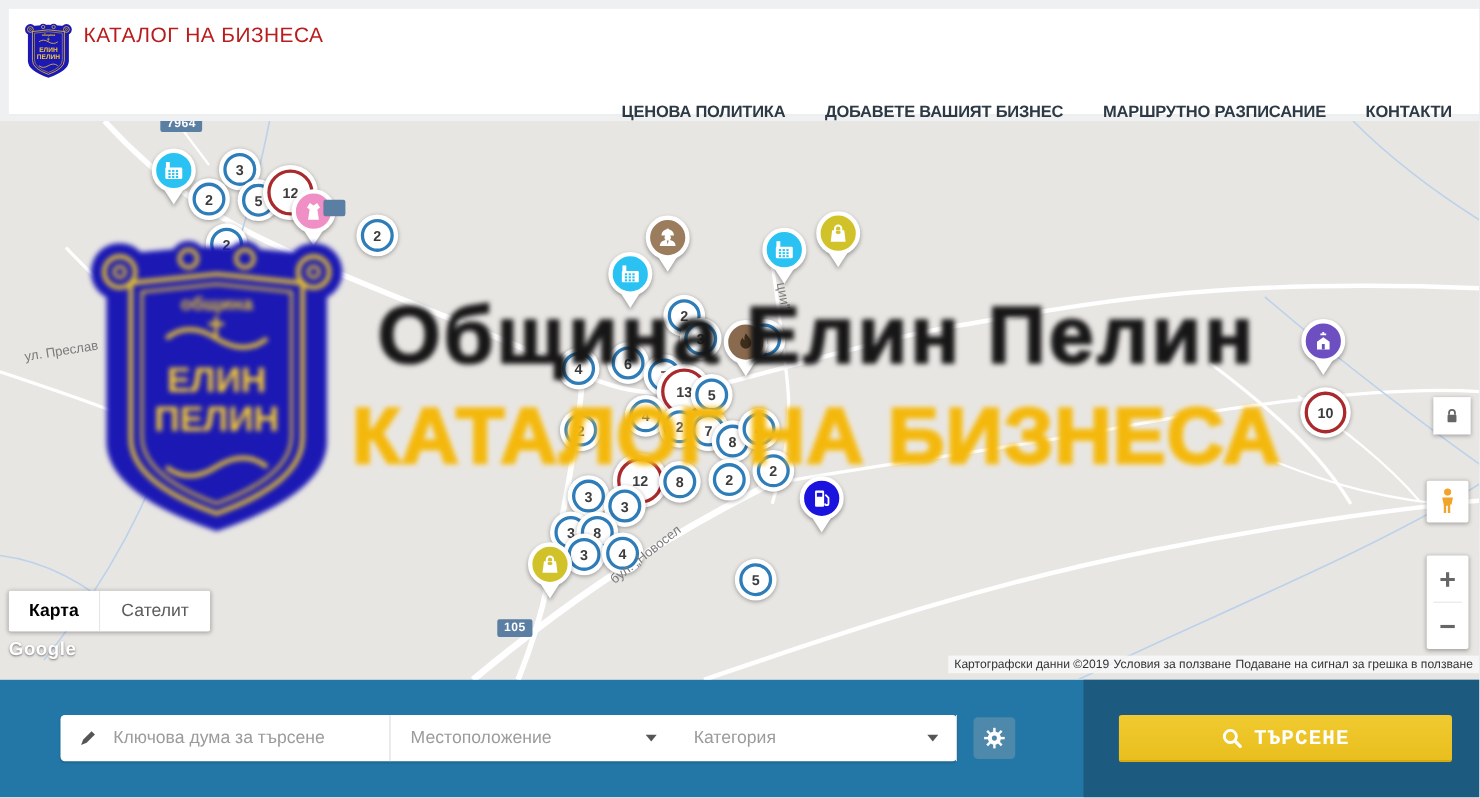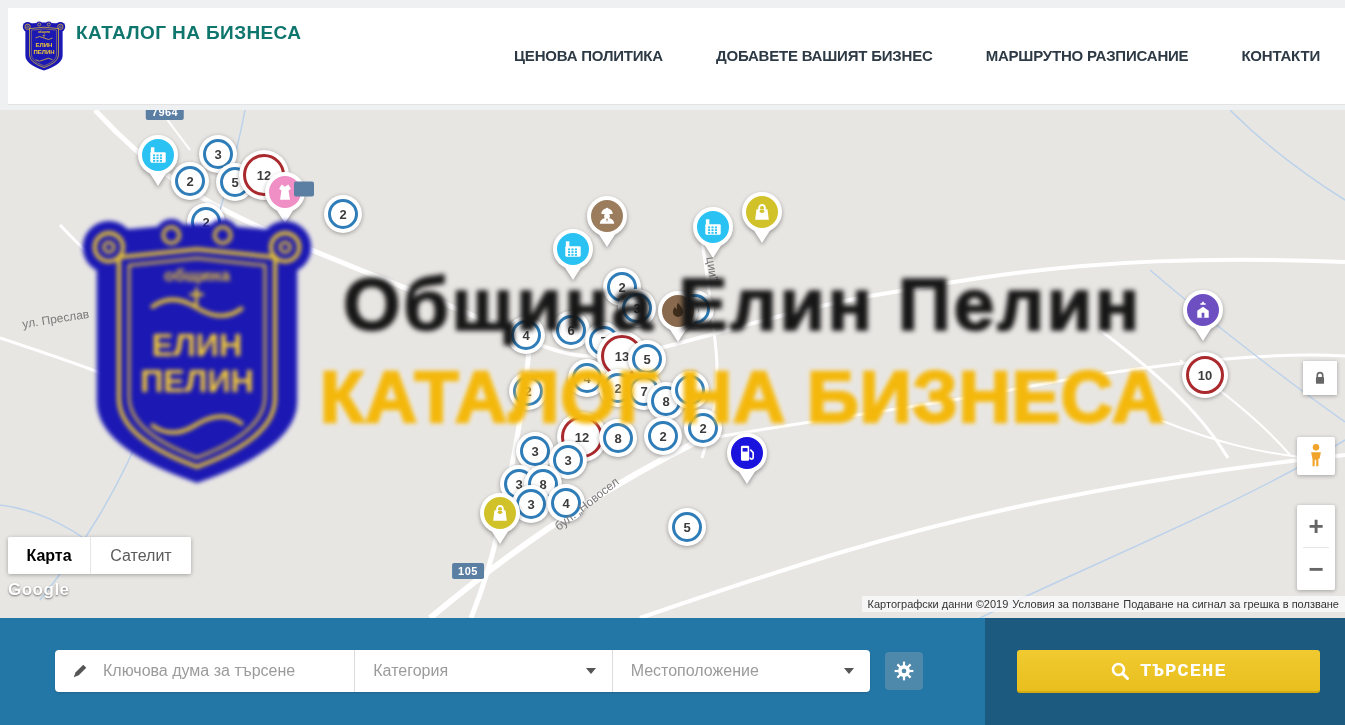--- a/index.html
+++ b/index.html
@@ -4,22 +4,22 @@
 <style>
   html,body{margin:0;padding:0;background:#eef0f1;font-family:"Liberation Sans",sans-serif;}
   #app{position:relative;width:1345px;height:725px;overflow:hidden;background:#eef0f1;}
 
   
   #header{position:absolute;left:0;top:0;width:1345px;height:110px;background:#eef0f1;}
   #header .card{position:absolute;left:8px;top:8px;right:0;bottom:5px;background:#ffffff;border-bottom:1px solid #e3e3e3;}
   #logo{position:absolute;left:22px;top:16px;width:44px;height:62px;cursor:pointer;}
   #brand{position:absolute;left:76px;top:20px;line-height:1.2;}
   #brand .t1{font-size:21px;font-weight:bold;color:#3c3c3c;letter-spacing:.2px;}
-  #brand .t2{font-size:19px;font-weight:bold;color:#0f766e;letter-spacing:.4px;margin-top:2px;}
-  #nav{position:absolute;right:25px;top:0;height:100%;display:flex;align-items:center;gap:53px;}
+  #brand .t2{font-size:19px;font-weight:normal;color:#b91c1c;letter-spacing:.4px;margin-top:2px;}
+  #nav{position:absolute;right:25px;top:0;height:100%;display:flex;align-items:flex-end;gap:36px;}
   #nav a{font-size:15px;font-weight:bold;color:#2d3a45;text-decoration:none;letter-spacing:-.2px;white-space:nowrap;cursor:pointer;}
 
   
   #map{position:absolute;left:0;top:110px;width:1345px;height:508px;background:#e8e6e3;overflow:hidden;}
   #roads{position:absolute;left:0;top:0;z-index:1;}
   #markers{position:absolute;left:0;top:0;width:100%;height:100%;z-index:2;}
 
   .cluster{position:absolute;transform:translate(-50%,-50%);background:#fff;border-radius:50%;
     box-shadow:0 1px 4px rgba(0,0,0,.35);display:flex;align-items:center;justify-content:center;cursor:pointer;}
   .cluster .ring{position:absolute;inset:4px;border-radius:50%;border:3px solid #2e7cb8;}
@@ -433,26 +433,26 @@
 
   <div id="searchbar">
     <div class="dark"></div>
     <div id="inputgroup">
       <div class="sect" id="sect-kw">
         <svg id="pencil" width="18" height="18" viewBox="0 0 20 20">
           <path d="M3 17l2.2-5.6L13.6 3 17 6.4 8.6 14.8 3 17z" fill="#555"></path>
         </svg>
         <input id="kw-input" type="text" placeholder="Ключова дума за търсене" style="">
       </div>
+      <div class="sect" id="sect-loc">
+        <div class="sel-text">Местоположение</div>
+        <div class="caret"></div>
+      </div>
       <div class="sect" id="sect-cat">
         <div class="sel-text">Категория</div>
-        <div class="caret"></div>
-      </div>
-      <div class="sect" id="sect-loc">
-        <div class="sel-text">Местоположение</div>
         <div class="caret"></div>
       </div>
     </div>
     <div id="gearbtn">
       <svg width="22" height="22" viewBox="0 0 20 20">
         <g fill="#fff">
           <rect x="9" y="1.5" width="2" height="4" transform="rotate(0 10 10)"></rect>
           <rect x="9" y="1.5" width="2" height="4" transform="rotate(45 10 10)"></rect>
           <rect x="9" y="1.5" width="2" height="4" transform="rotate(90 10 10)"></rect>
           <rect x="9" y="1.5" width="2" height="4" transform="rotate(135 10 10)"></rect>

